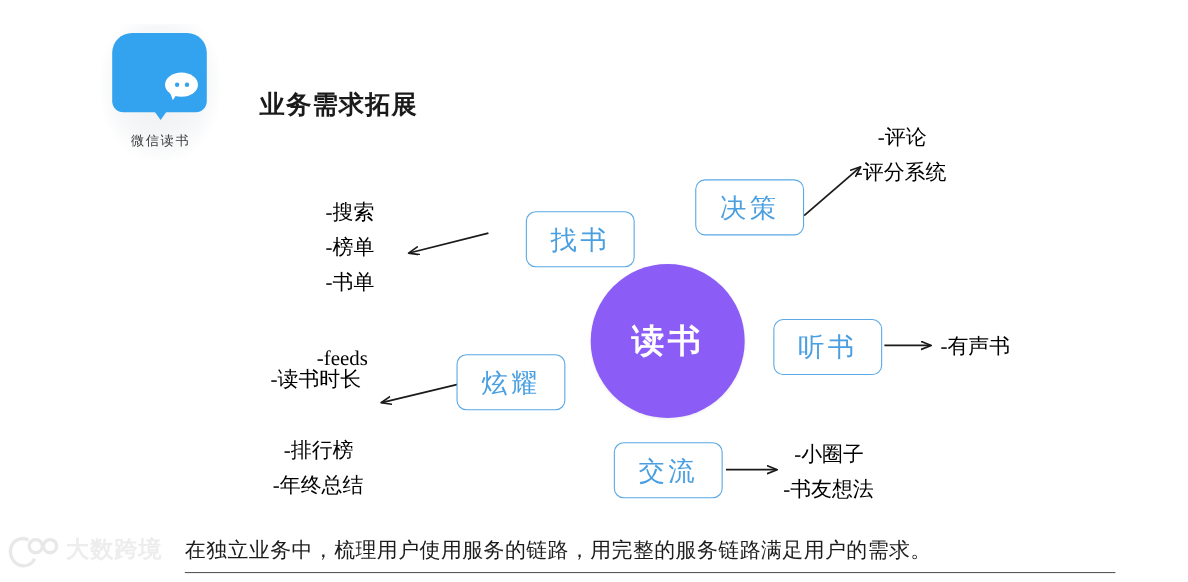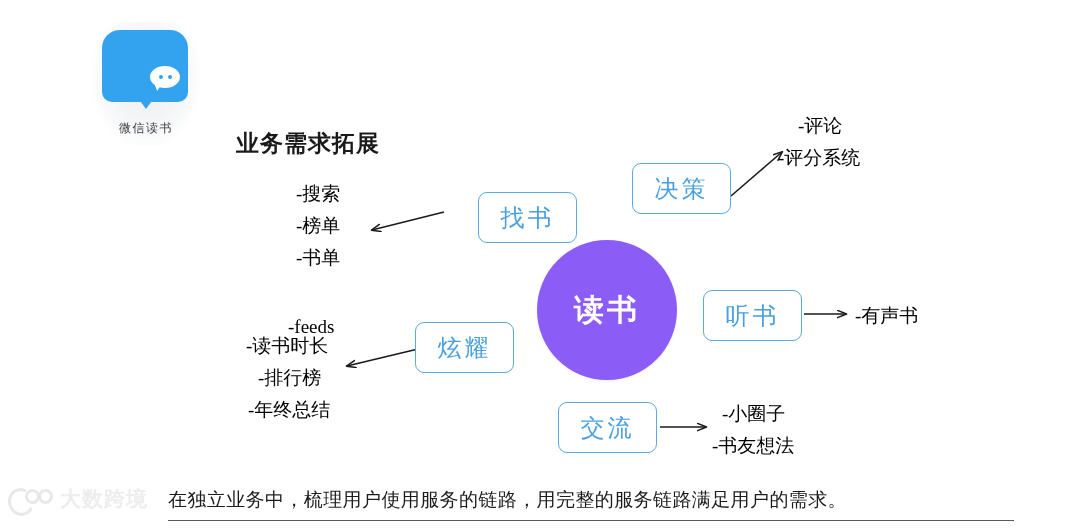--- a/index.html
+++ b/index.html
@@ -103,21 +103,20 @@
   
   #slide-title {
     position: absolute;
     left: 236px;
     top: 80px;
     font-size: 23px;
     font-weight: bold;
     color: #1a1a1a;
     letter-spacing: 1px;
     font-family: "Liberation Serif", "DejaVu Serif", serif;
-    margin-top: 48px;
   }
 
   
   #center-node {
     position: absolute;
     left: 537px;
     top: 240px;
     width: 140px;
     height: 140px;
     border-radius: 50%;
@@ -167,21 +166,21 @@
   .leaf-group .leaf { display: block; }
 
   #leaves-zhaoshu { left: 288px; top: 178px; text-align: left; }
   #leaves-zhaoshu .leaf:nth-child(1) { padding-left: 8px; }
   #leaves-zhaoshu .leaf:nth-child(2) { padding-left: 8px; }
   #leaves-zhaoshu .leaf:nth-child(3) { padding-left: 8px; }
   #leaves-zhaoshu .leaf:nth-child(4) { padding-left: 0px; margin-top: 37px; }
 
   #leaves-xuanyao { left: 246px; top: 330px; text-align: left; }
   #leaves-xuanyao .leaf:nth-child(1) { padding-left: 0px; }
-  #leaves-xuanyao .leaf:nth-child(2) { padding-left: 12px; }
+  #leaves-xuanyao .leaf:nth-child(2) { padding-left: 12px; margin-top: 32px; }
   #leaves-xuanyao .leaf:nth-child(3) { padding-left: 2px; }
 
   #leaves-juece { left: 778px; top: 110px; }
   #leaves-juece .leaf:nth-child(1) { padding-left: 20px; }
   #leaves-juece .leaf:nth-child(2) { padding-left: 0px; }
 
   #leaves-tingshu { left: 855px; top: 300px; }
 
   #leaves-jiaoliu { left: 712px; top: 398px; }
   #leaves-jiaoliu .leaf:nth-child(1) { padding-left: 10px; }

